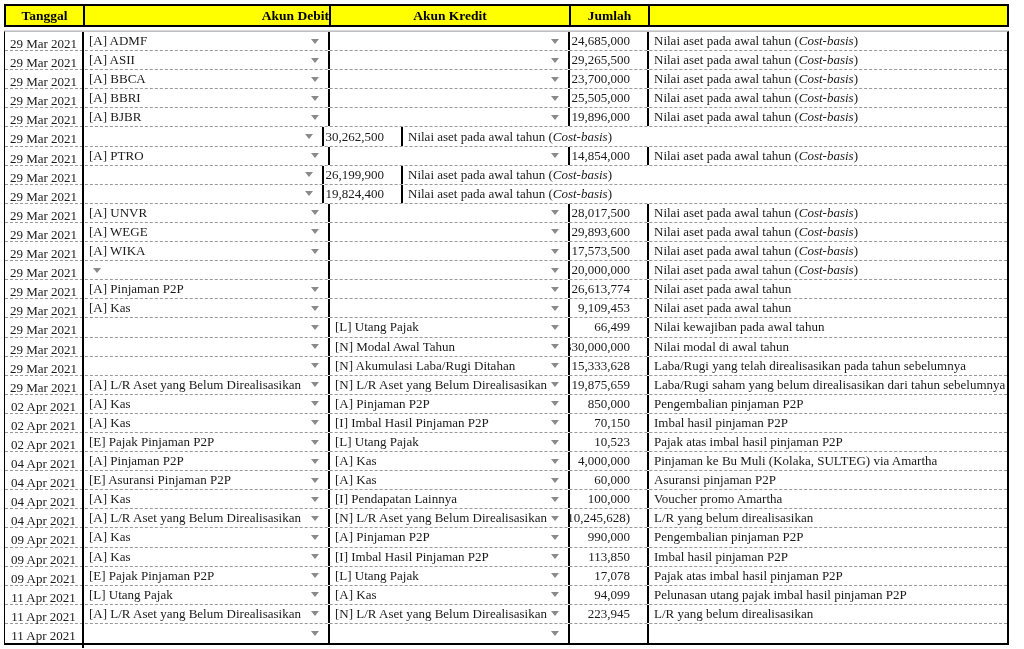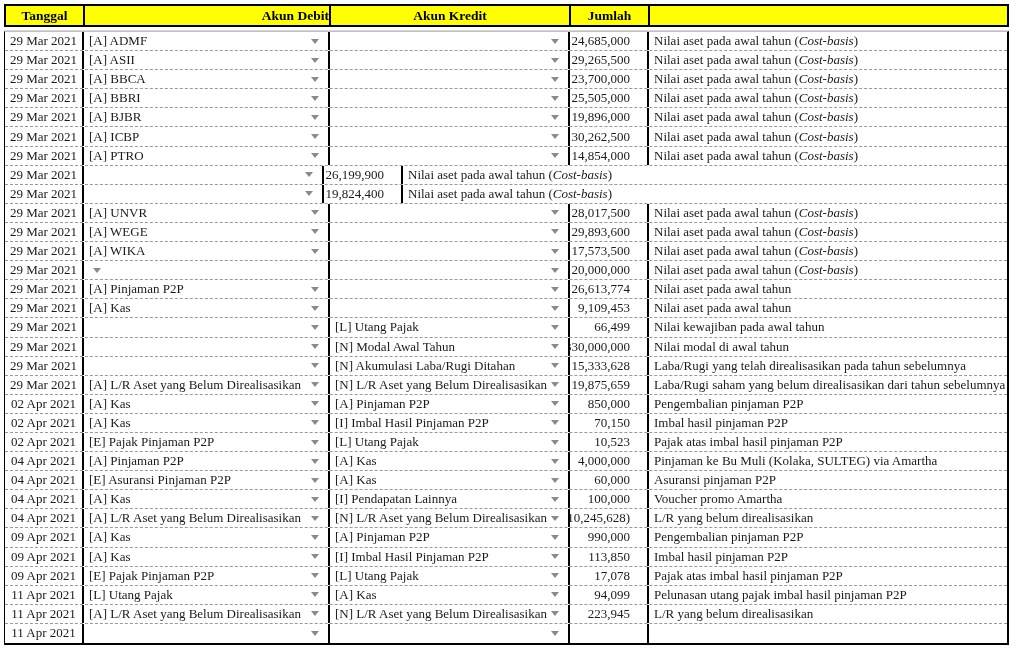--- a/index.html
+++ b/index.html
@@ -53,21 +53,21 @@
     border-right: 2px solid #000;
     overflow: hidden; white-space: nowrap;
   }
   
   .c0 { width: 79px; }
   .c1 { width: 246px; text-align: right; }
   .c2 { width: 240px; }
   .c3 { width: 79px; }
   .c4 { flex: 1; border-right: none; }
 
-  .c-tanggal { justify-content: center; padding: 6px 2px; }
+  .c-tanggal { justify-content: center; padding: 12px 2px; }
   .c-dd { justify-content: space-between; padding-right: 9px; }
   .c-jumlah { justify-content: flex-end; padding-right: 17px; }
   .dd-arrow {
     width: 0; height: 0; flex: none;
     border-left: 4px solid transparent;
     border-right: 4px solid transparent;
     border-top: 5px solid #8a8a8a;
     margin-left: 4px;
   }
   .seg-i { font-style: italic; }
@@ -165,24 +165,20 @@
         </div>
         <div class="cell c3 c-jumlah">19,896,000</div>
         <div class="cell c4 c-deskripsi">
           <div class="seg">Nilai aset pada awal tahun (</div>
           <div class="seg-i">Cost-basis</div>
           <div class="seg">)</div>
         </div>
       </div>
       <div class="row">
         <div class="cell c0 c-tanggal">29 Mar 2021</div>
-        <div class="cell c1 c-dd">
-          <div class="val">[A] ICBP</div>
-          <div class="dd-arrow" style="border-top-color: rgb(138, 138, 138);"></div>
-        </div>
         <div class="cell c2 c-dd">
           <div class="val"></div>
           <div class="dd-arrow" style="border-top-color: rgb(138, 138, 138);"></div>
         </div>
         <div class="cell c3 c-jumlah">30,262,500</div>
         <div class="cell c4 c-deskripsi">
           <div class="seg">Nilai aset pada awal tahun (</div>
           <div class="seg-i">Cost-basis</div>
           <div class="seg">)</div>
         </div>

